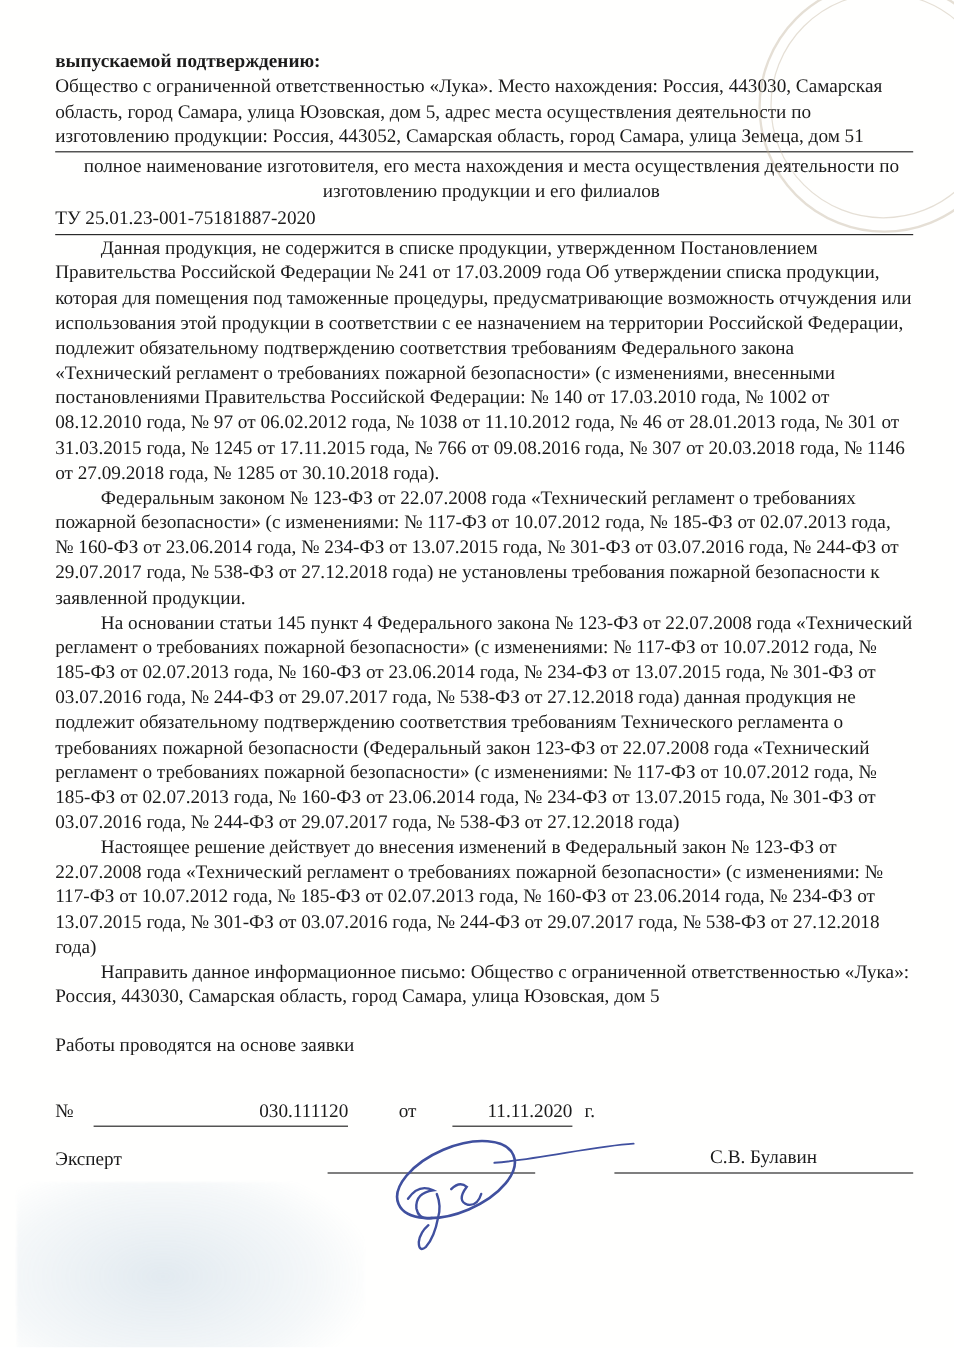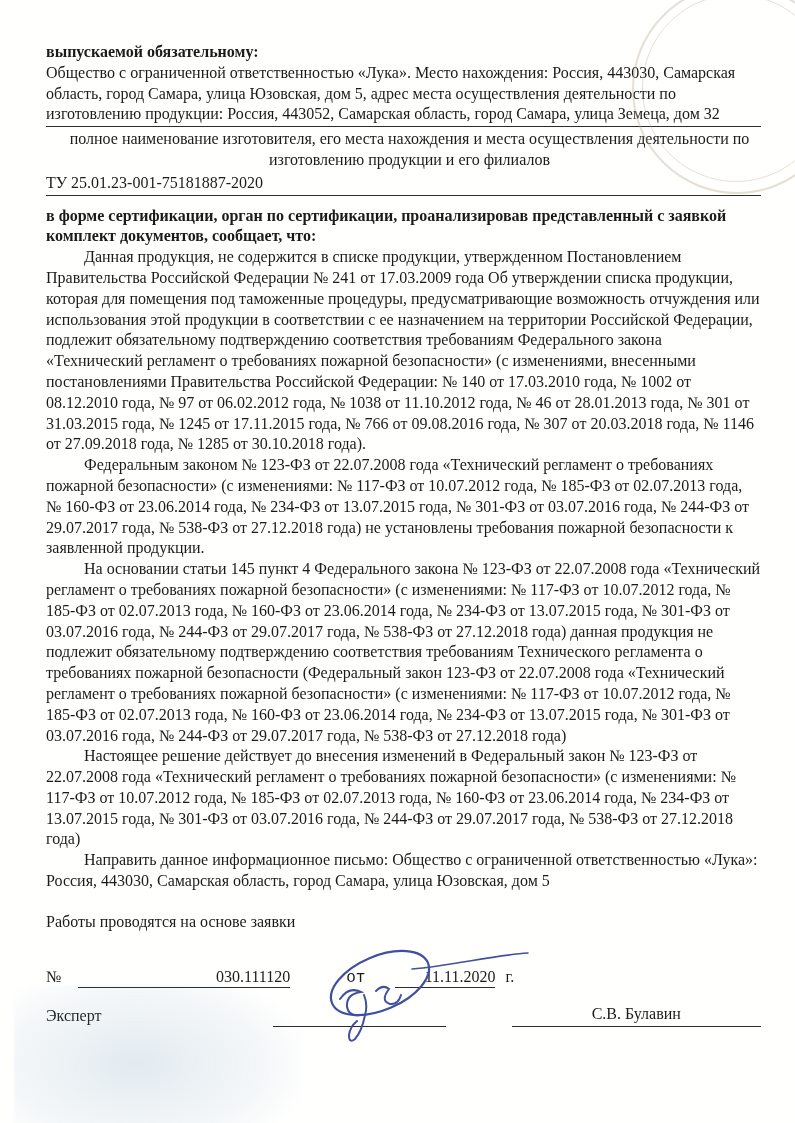--- a/index.html
+++ b/index.html
@@ -61,21 +61,21 @@
     align-items: baseline;
     margin-top: 34px;
     white-space: nowrap;
   }
   .field {
     display: inline-block;
     border-bottom: 1.5px solid #2b2b2b;
     text-align: right;
   }
   .f-number { width: 212px; margin-left: 17px; }
-  .f-from { margin-left: 56px; font-family: Liberation Mono, monospace; }
+  .f-from { margin-left: 42px; }
   .f-date { width: 100px; margin-left: 30px; }
   .f-year { margin-left: 10px; }
   
   .sig-row {
     display: flex;
     align-items: flex-start;
     margin-top: 16px;
   }
   .expert-label { margin-top: 2px; }
   .sig-col { display: flex; flex-direction: column; }
@@ -98,29 +98,28 @@
 </style>
 </head>
 <body>
 
 <div class="page">
 
   <div class="stamp-outer"></div>
   <div class="stamp-inner"></div>
   <div class="smudge"></div>
 
-  <p class="bold">выпускаемой обязательному:</p>
-  <p>Общество с ограниченной ответственностью «Лука». Место нахождения: Россия, 443030, Самарская область, город Самара, улица Юзовская, дом 5, адрес места осуществления деятельности по изготовлению продукции: Россия, 443052, Самарская область, город Самара, улица Земеца, дом 32</p>
+  <p class="bold">выпускаемой подтверждению:</p>
+  <p>Общество с ограниченной ответственностью «Лука». Место нахождения: Россия, 443030, Самарская область, город Самара, улица Юзовская, дом 5, адрес места осуществления деятельности по изготовлению продукции: Россия, 443052, Самарская область, город Самара, улица Земеца, дом 51</p>
   <hr class="rule">
   <p class="caption">полное наименование изготовителя, его места нахождения и места осуществления деятельности по изготовлению продукции и его филиалов</p>
 
   <p>ТУ 25.01.23-001-75181887-2020</p>
   <hr class="rule">
 
-  <p class="bold cert-heading">в форме сертификации, орган по сертификации, проанализировав представленный с заявкой комплект документов, сообщает, что:</p>
 
   <p class="body-p">Данная продукция, не содержится в списке продукции, утвержденном Постановлением Правительства Российской Федерации № 241 от 17.03.2009 года Об утверждении списка продукции, которая для помещения под таможенные процедуры, предусматривающие возможность отчуждения или использования этой продукции в соответствии с ее назначением на территории Российской Федерации, подлежит обязательному подтверждению соответствия требованиям Федерального закона «Технический регламент о требованиях пожарной безопасности» (с изменениями, внесенными постановлениями Правительства Российской Федерации: № 140 от 17.03.2010 года, № 1002 от 08.12.2010 года, № 97 от 06.02.2012 года, № 1038 от 11.10.2012 года, № 46 от 28.01.2013 года, № 301 от 31.03.2015 года, № 1245 от 17.11.2015 года, № 766 от 09.08.2016 года, № 307 от 20.03.2018 года, № 1146 от 27.09.2018 года, № 1285 от 30.10.2018 года).</p>
   <p class="body-p">Федеральным законом № 123-ФЗ от 22.07.2008 года «Технический регламент о требованиях пожарной безопасности» (с изменениями: № 117-ФЗ от 10.07.2012 года, № 185-ФЗ от 02.07.2013 года, № 160-ФЗ от 23.06.2014 года, № 234-ФЗ от 13.07.2015 года, № 301-ФЗ от 03.07.2016 года, № 244-ФЗ от 29.07.2017 года, № 538-ФЗ от 27.12.2018 года) не установлены требования пожарной безопасности к заявленной продукции.</p>
   <p class="body-p">На основании статьи 145 пункт 4 Федерального закона № 123-ФЗ от 22.07.2008 года «Технический регламент о требованиях пожарной безопасности» (с изменениями: № 117-ФЗ от 10.07.2012 года, № 185-ФЗ от 02.07.2013 года, № 160-ФЗ от 23.06.2014 года, № 234-ФЗ от 13.07.2015 года, № 301-ФЗ от 03.07.2016 года, № 244-ФЗ от 29.07.2017 года, № 538-ФЗ от 27.12.2018 года) данная продукция не подлежит обязательному подтверждению соответствия требованиям Технического регламента о требованиях пожарной безопасности (Федеральный закон 123-ФЗ от 22.07.2008 года «Технический регламент о требованиях пожарной безопасности» (с изменениями: № 117-ФЗ от 10.07.2012 года, № 185-ФЗ от 02.07.2013 года, № 160-ФЗ от 23.06.2014 года, № 234-ФЗ от 13.07.2015 года, № 301-ФЗ от 03.07.2016 года, № 244-ФЗ от 29.07.2017 года, № 538-ФЗ от 27.12.2018 года)</p>
   <p class="body-p">Настоящее решение действует до внесения изменений в Федеральный закон № 123-ФЗ от 22.07.2008 года «Технический регламент о требованиях пожарной безопасности» (с изменениями: № 117-ФЗ от 10.07.2012 года, № 185-ФЗ от 02.07.2013 года, № 160-ФЗ от 23.06.2014 года, № 234-ФЗ от 13.07.2015 года, № 301-ФЗ от 03.07.2016 года, № 244-ФЗ от 29.07.2017 года, № 538-ФЗ от 27.12.2018 года)</p>
   <p class="body-p">Направить данное информационное письмо: Общество с ограниченной ответственностью «Лука»: Россия, 443030, Самарская область, город Самара, улица Юзовская, дом 5</p>
 
   <p class="basis">Работы проводятся на основе заявки</p>
 
   <div class="app-row">

